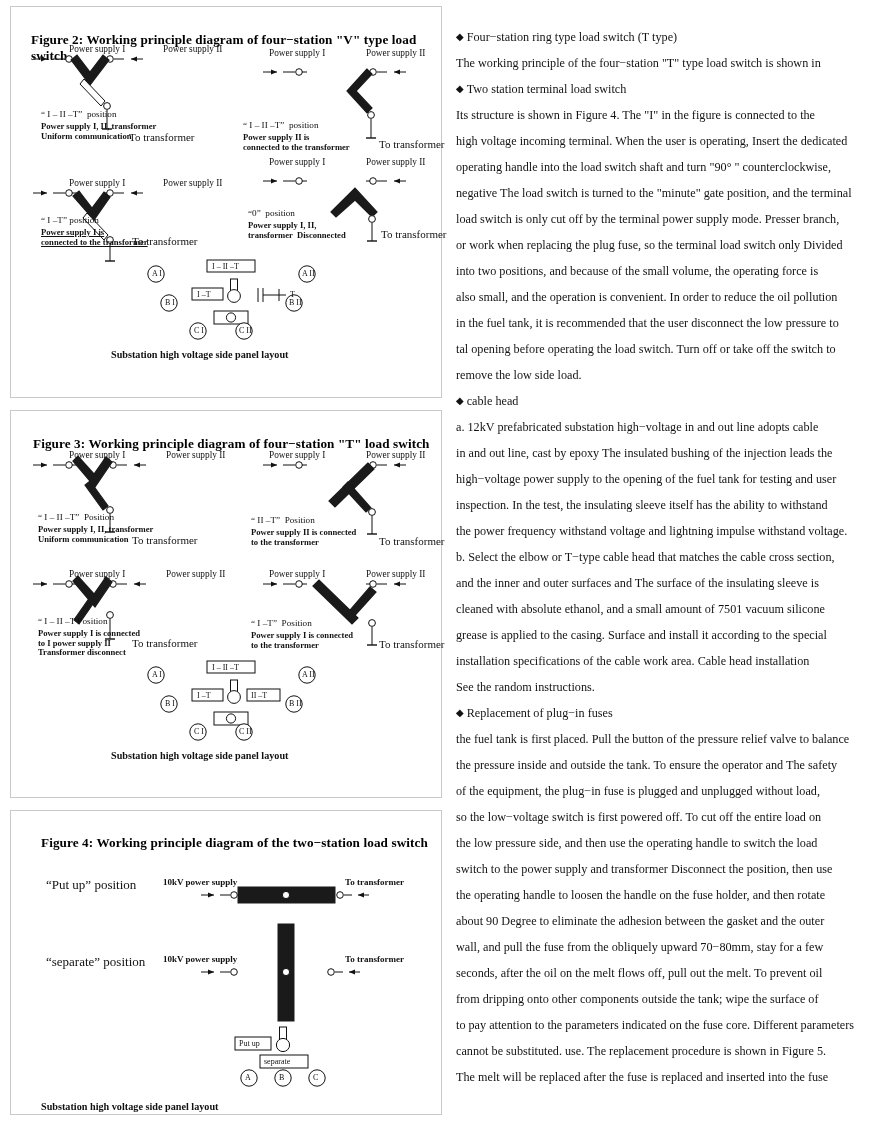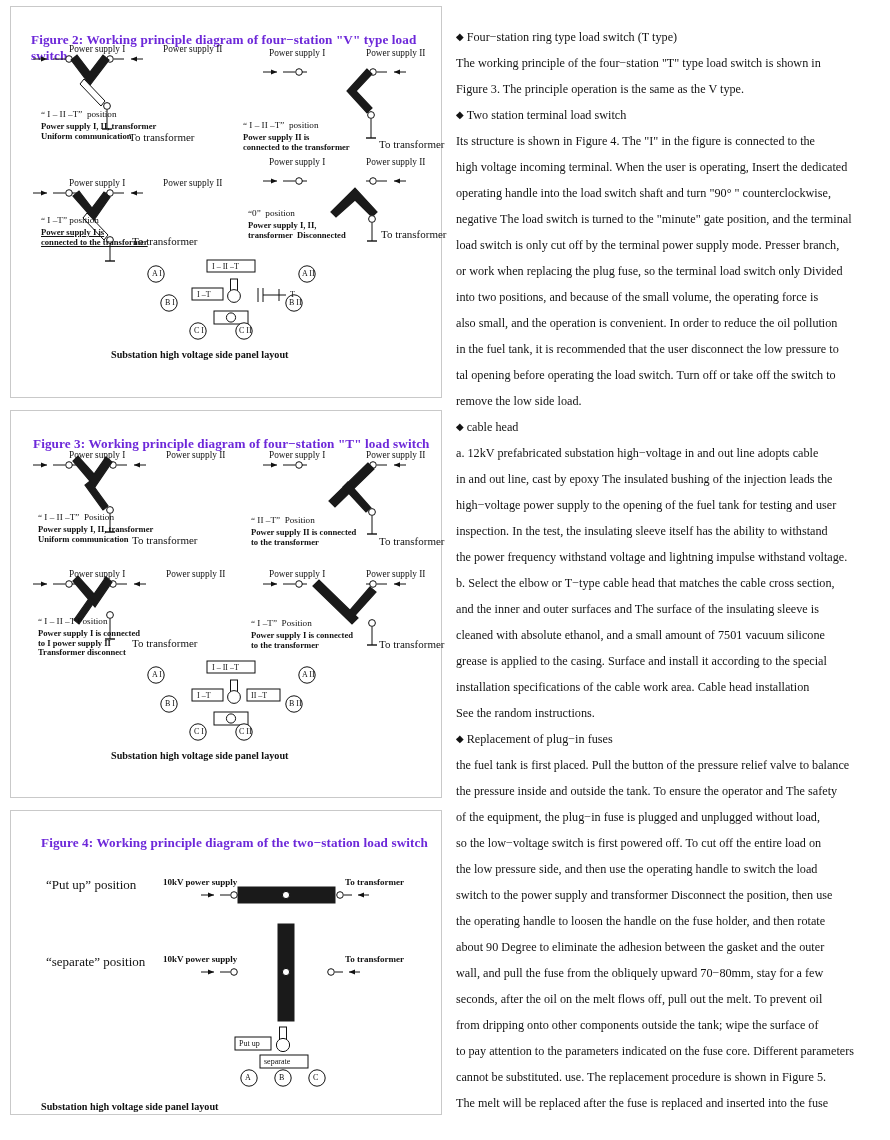--- a/index.html
+++ b/index.html
@@ -19,21 +19,21 @@
     border:1px solid #c9c9c9;
     background:#fff;
     box-sizing:border-box;
     margin:0 0 12px 4px;
     position:relative;
   }
   #fig2-card{height:392px;width:432px;}
   #fig3-card{height:388px;width:432px;}
   #fig4-card{height:305px;width:432px;}
   .fig-title{
-    color:#6d28d9;
+    color:#000000;
     font-weight:bold;
     font-size:13.2px;
     font-family:"Liberation Serif", serif;
     letter-spacing:.1px;
   }
   #fig2-card .fig-title{position:absolute;left:20px;top:25px;}
   #fig3-card .fig-title{position:absolute;left:22px;top:25px;}
   #fig4-card .fig-title{position:absolute;left:30px;top:24px;}
 
   .stage{position:absolute;left:0;top:0;width:100%;height:100%;}
@@ -412,21 +412,20 @@
 
       <div class="lbl lbl-caption" style="left:30px;top:290px;">Substation high voltage side panel layout</div>
     </div>
 
   </div>
 
   <div class="right-col">
     <div class="rtext" id="article-body">
         <span class="bullet-line"><span class="dia">◆</span><span>Four−station ring type load switch (T type)</span></span>
         <span class="rline">The working principle of the four−station "T" type load switch is shown in</span>
-        <span class="rline">Figure 3. The principle operation is the same as the V type.</span>
         <span class="bullet-line"><span class="dia">◆</span><span>Two station terminal load switch</span></span>
         <span class="rline">Its structure is shown in Figure 4. The "I" in the figure is connected to the</span>
         <span class="rline">high voltage incoming terminal. When the user is operating, Insert the dedicated</span>
         <span class="rline">operating handle into the load switch shaft and turn "90°  " counterclockwise,</span>
         <span class="rline">negative The load switch is turned to the "minute" gate position, and the terminal</span>
         <span class="rline">load switch is only cut off by the terminal power supply mode. Presser branch,</span>
         <span class="rline">or work when replacing the plug fuse, so the terminal load switch only Divided</span>
         <span class="rline">into two positions, and because of the small volume, the operating force is</span>
         <span class="rline">also small, and the operation is convenient. In order to reduce the oil pollution</span>
         <span class="rline">in the fuel tank, it is recommended that the user disconnect the low pressure to</span>

